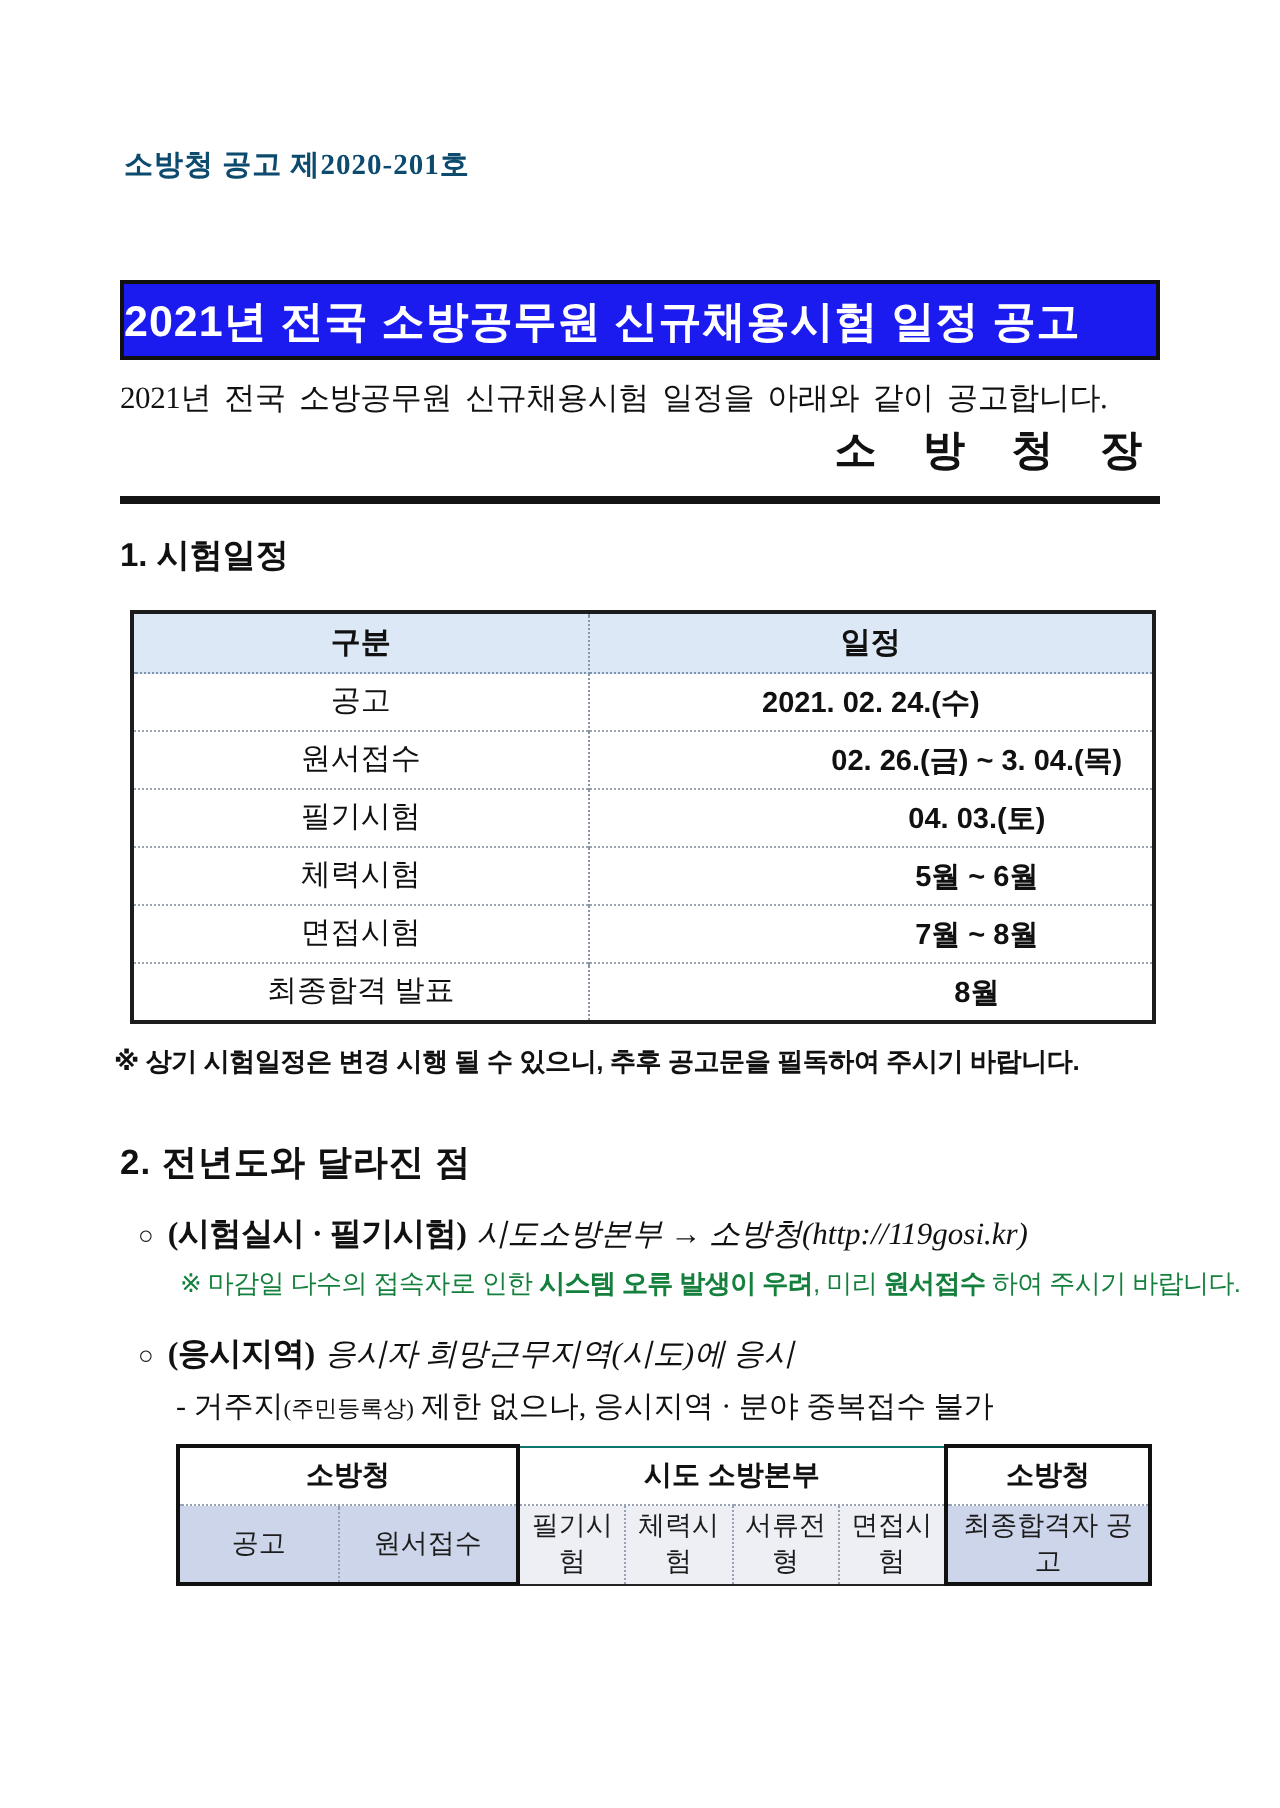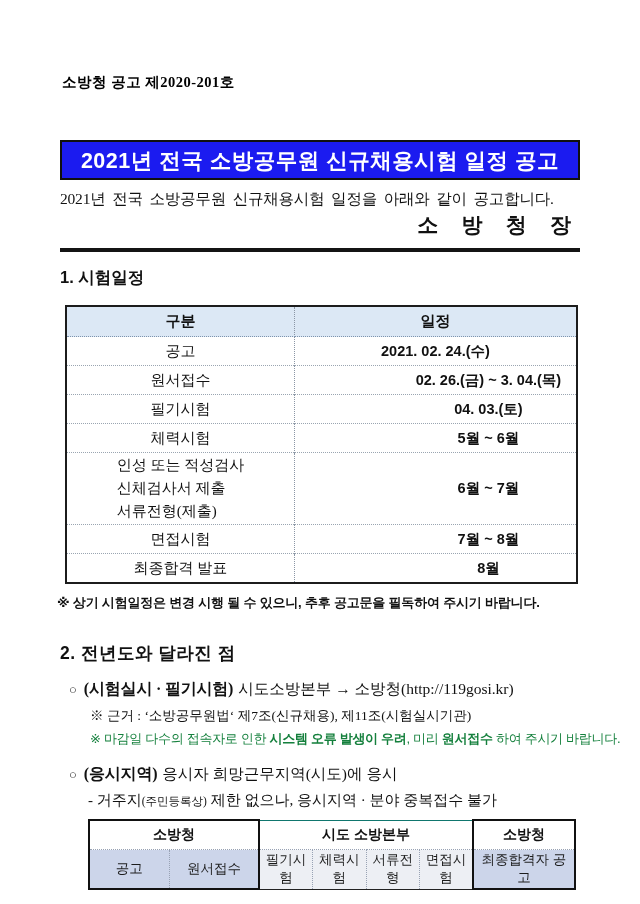--- a/index.html
+++ b/index.html
@@ -5,26 +5,26 @@
   html,body { margin:0; padding:0; background:#ffffff; }
   body {
     width:640px; height:904px; overflow:hidden;
     font-family:"Liberation Serif","DejaVu Serif",serif;
     color:#111;
   }
   .page { width:640px; height:904px; box-sizing:border-box; padding:73px 60px 0 60px; }
 
   
   .notice-no {
-    color:#000000; font-weight:bold; font-size:14.5px; letter-spacing:0.5px;
+    color:#0c4a6e; font-weight:bold; font-size:14.5px; letter-spacing:0.5px;
     margin:0 0 7px 2px;
   }
   .banner {
     border:2px solid #101010; background:#1b1bf0;
-    height:36px; display:flex; align-items:center; justify-content:center;margin-top:48px;
+    height:36px; display:flex; align-items:center; justify-content:flex-start;margin-top:48px;
   }
   .banner span {
     color:#ffffff; font-weight:bold; font-size:21.5px; letter-spacing:0.5px;
     font-family:"Liberation Sans","DejaVu Sans",sans-serif; white-space:nowrap;
   }
   .intro { font-size:15.5px; margin-top:9px; letter-spacing:-0.2px; word-spacing:3px; white-space:nowrap; }
   .date-line { text-align:right; font-size:14.5px; letter-spacing:1px; margin-top:11px; }
   .signer { text-align:right; font-size:21px; font-weight:bold; letter-spacing:9px; margin-top:1px; }
   .rule { height:4px; background:#141414; margin-top:9px; }
 
@@ -51,21 +51,21 @@
 
   .table-note {
     font-family:"Liberation Sans","DejaVu Sans",sans-serif; font-weight:bold;
     font-size:13px; margin-top:10px; margin-left:-3px; white-space:nowrap; letter-spacing:-0.2px;
   }
 
   
   .bullet { margin:14px 0 0 9px; font-size:15.5px; white-space:nowrap; }
   .bullet .marker { font-size:13px; margin-right:7px; }
   .b-title { font-weight:bold; font-size:16px; letter-spacing:-0.2px; }
-  .b-text { margin-left:5px; }
+  .b-text { margin-left:5px;font-style:italic; }
   .sub { margin:7px 0 0 30px; font-size:13.5px; white-space:nowrap; }
   .sub-red { color:#15803d; margin-top:5px; font-size:13px;
              font-family:"Liberation Sans","DejaVu Sans",sans-serif; letter-spacing:-0.3px; }
   .sub-dash { font-size:15px; margin-top:6px; margin-left:28px; }
   .seg-bold { font-weight:bold; }
   .seg-small { font-size:11.5px; }
 
   
   .org-table { width:488px; margin:9px 0 0 28px; table-layout:fixed;
                font-family:"Liberation Sans","DejaVu Sans",sans-serif; }
@@ -116,42 +116,37 @@
         </tr>
         <tr>
           <td class="col-label"><span class="label-block">필기시험</span></td>
           <td class="col-value val-indent">04. 03.(토)</td>
         </tr>
         <tr>
           <td class="col-label"><span class="label-block">체력시험</span></td>
           <td class="col-value val-indent">5월 ~ 6월</td>
         </tr>
         <tr>
-          <td class="col-label"><span class="label-block">인성 또는 적성검사<br>신체검사서 제출<br>서류전형(제출)</span></td>
-          <td class="col-value val-indent">6월 ~ 7월</td>
-        </tr>
-        <tr>
           <td class="col-label"><span class="label-block">면접시험</span></td>
           <td class="col-value val-indent">7월 ~ 8월</td>
         </tr>
         <tr>
           <td class="col-label"><span class="label-block">최종합격 발표</span></td>
           <td class="col-value val-indent">8월</td>
         </tr>
       </tbody>
   </table>
 
   <div class="table-note">※ 상기 시험일정은 변경 시행 될 수 있으니, 추후 공고문을 필독하여 주시기 바랍니다.</div>
 
   <div class="sec2-h">2. 전년도와 달라진 점</div>
 
   <div class="bullet">
     <span class="marker">○</span><span class="b-title">(시험실시 · 필기시험)</span><span class="b-text">시도소방본부 → 소방청(http://119gosi.kr)</span>
   </div>
-  <div class="sub">※ 근거 : ‘소방공무원법‘ 제7조(신규채용), 제11조(시험실시기관)</div>
   <div class="sub sub-red"><span>※ 마감일 다수의 접속자로 인한 </span><span class="seg-bold">시스템 오류 발생이 우려</span><span>, 미리 </span><span class="seg-bold">원서접수</span><span> 하여 주시기 바랍니다.</span></div>
 
   <div class="bullet" style="margin-top:16px">
     <span class="marker">○</span><span class="b-title">(응시지역)</span><span class="b-text">응시자 희망근무지역(시도)에 응시</span>
   </div>
   <div class="sub-dash"><span>- 거주지</span><span class="seg-small">(주민등록상)</span><span> 제한 없으나, 응시지역 · 분야 중복접수 불가</span></div>
 
 
   <table class="org-table">
     <colgroup>

